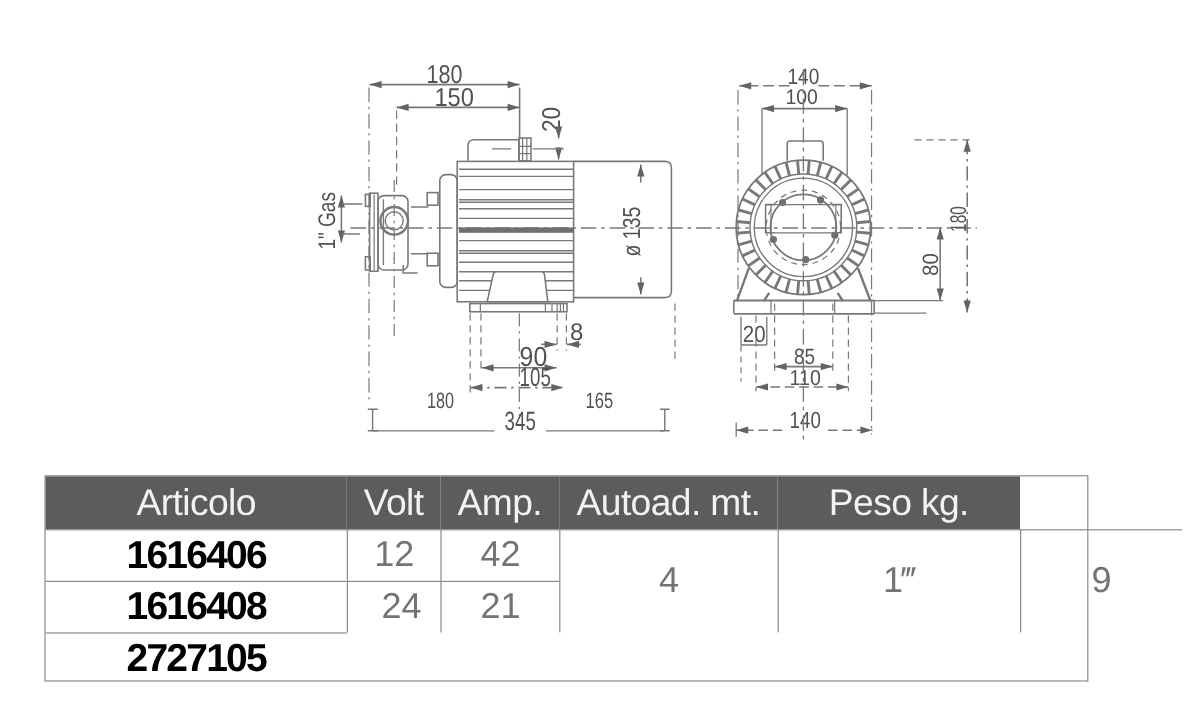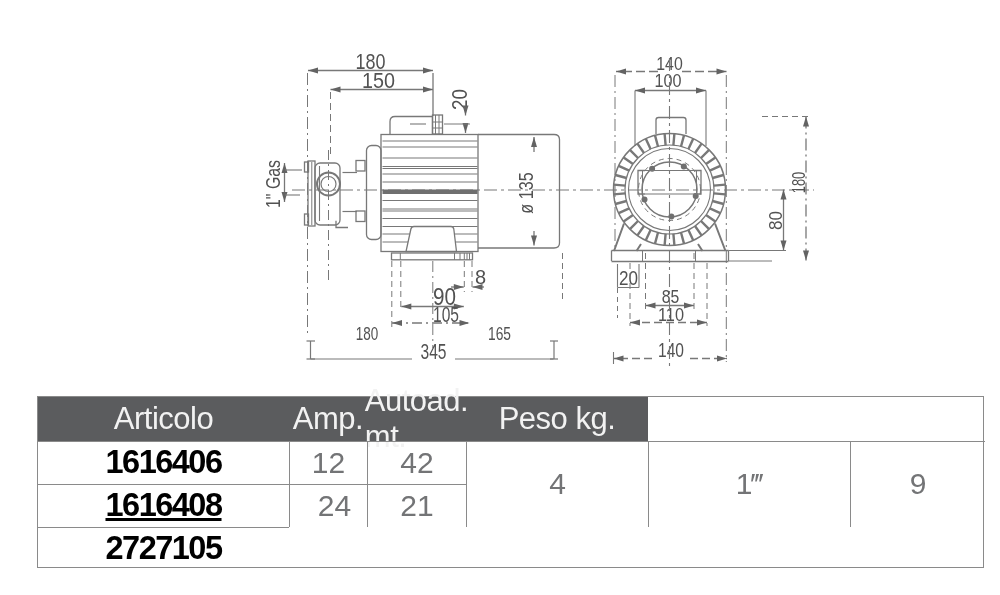--- a/index.html
+++ b/index.html
@@ -1,19 +1,19 @@
 <!DOCTYPE html>
 <html><head>
 <meta charset="utf-8">
 <style>
   html,body{margin:0;padding:0;background:#fff;}
   #page{position:relative;width:1000px;height:595px;background:#fff;overflow:hidden;
         font-family:"Liberation Sans",sans-serif;margin-left:12px;}
   #draw{position:absolute;left:0;top:0;filter:blur(0.5px);}
-  #tbl{position:absolute;left:25px;top:396px;width:947px;height:172px;
+  #tbl{position:absolute;left:25px;top:396px;width:870px;height:172px;
        display:grid;
        grid-template-columns:251px 78px 99px 182px 202px 135px;
        grid-template-rows:44px 42.5px 43px 42.5px;
        border:1px solid #8a8a8a; box-sizing:border-box;}
   #tbl > div{display:flex;align-items:center;justify-content:center;
        box-sizing:border-box;border-left:1px solid #8a8a8a;border-top:1px solid #8a8a8a;}
   .hd{background:#5b5c5e;color:#f2f2f2;font-size:31px;letter-spacing:-0.5px;border-left:none !important;border-top:none !important;}
   .art{font-weight:bold;color:#000000;font-size:32.5px;letter-spacing:-1.5px;}
   .val{color:#737476;font-size:30px;}
 </style>
@@ -173,30 +173,31 @@
     <line x1="771.5" y1="189.5" x2="771.5" y2="250.5" marker-start="url(#ah)" marker-end="url(#ah)"></line>
     <text transform="translate(793,182.5) rotate(-90)" text-anchor="middle" font-size="19" fill="#525252" stroke="none" font-family="Liberation Sans" textLength="21.5" lengthAdjust="spacingAndGlyphs">180</text>
     <line x1="794" y1="116.5" x2="794" y2="260.5" marker-start="url(#ah)" marker-end="url(#ah)" stroke-dasharray="12 4 2 4"></line>
     <path d="M750,116.5 H799" stroke-dasharray="6 4" stroke-width="1"></path>
     <path d="M657.5,58 V368" stroke-dasharray="13 4 3 4" stroke-width="1.1"></path>
   </g>
 </svg>
 
 <div id="tbl">
   <div class="hd">Articolo</div>
+  <div class="hd">Volt</div>
   <div class="hd">Amp.</div>
   <div class="hd">Autoad. mt.</div>
   <div class="hd">Peso kg.</div>
 
   <div class="art" style="grid-column:1;grid-row:2;border-left:none;">1616406</div>
   <div class="val" style="grid-column:2;grid-row:2;">12</div>
   <div class="val" style="grid-column:3;grid-row:2;">42</div>
   <div class="val" style="grid-column:4;grid-row:2/4;">4</div>
   <div class="val" style="grid-column:5;grid-row:2/4;">1‴</div>
   <div class="val" style="grid-column:6;grid-row:2/4;">9</div>
 
-  <div class="art" style="grid-column:1;grid-row:3;border-left:none;text-decoration:underline;">1616408</div>
+  <div class="art" style="grid-column:1;grid-row:3;border-left:none;">1616408</div>
   <div class="val" style="grid-column:2;grid-row:3;padding-left:12px;">24</div>
   <div class="val" style="grid-column:3;grid-row:3;">21</div>
 
   <div class="art" style="grid-column:1;grid-row:4;border-left:none;">2727105</div>
 </div>
 </div>
 
 </body></html>

